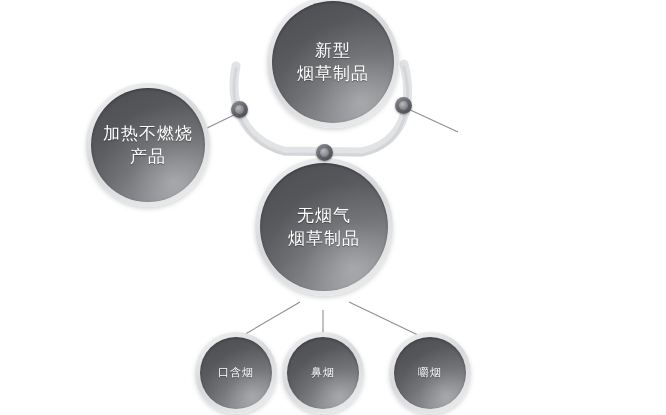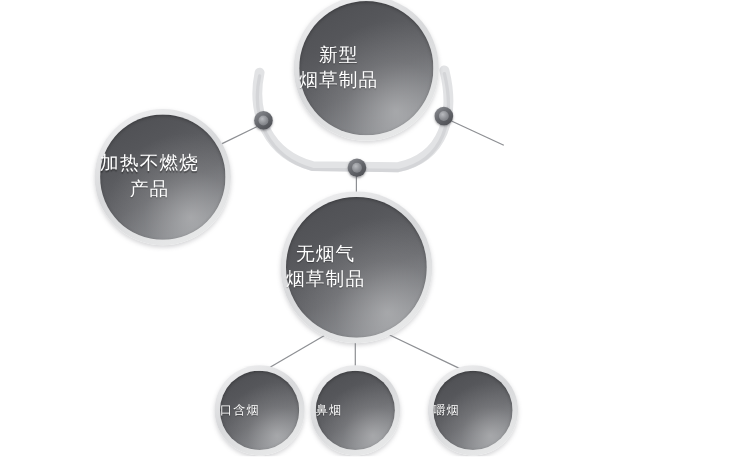--- a/index.html
+++ b/index.html
@@ -36,21 +36,21 @@
     
     background: linear-gradient(150deg, #f3f3f4 0%, #d8d9db 45%, #eceded 100%);
     box-shadow: 0 2px 4px rgba(120,120,125,0.30);
   }
   .node .inner {
     position: absolute;
     border-radius: 50%;
     box-sizing: border-box;
     display: flex;
     flex-direction: column;
-    align-items: flex-start;
+    align-items: center;
     justify-content: center;
     background:
       radial-gradient(circle at 72% 82%, rgba(255,255,255,0.34) 0%, rgba(255,255,255,0.10) 34%, rgba(255,255,255,0) 62%),
       linear-gradient(152deg, #4c4d51 0%, #55565a 28%, #65666a 58%, #7e8084 84%, #8e9094 100%);
     box-shadow: inset 0 1px 3px rgba(0,0,0,0.30);
   }
   .node .label {
     position: relative;
     color: #ffffff;
     text-align: center;
@@ -108,29 +108,29 @@
     <line x1="349" y1="302" x2="420" y2="336" stroke="#8d8f93" stroke-width="1.1"></line>
   </svg>
 
   <div class="node big" style="left:267px; top:-4px; width:132px; height:132px;">
     <div class="inner">
       <span class="label">新型
 烟草制品</span>
     </div>
   </div>
 
-  <div class="node big" style="left:86px; top:99px; width:124px; height:124px;">
+  <div class="node big" style="left:86px; top:83px; width:124px; height:124px;">
     <div class="inner">
       <span class="label">加热不燃烧
 产品</span>
     </div>
   </div>
 
 
-  <div class="node big" style="left:255px; top:174px; width:138px; height:138px;">
+  <div class="node big" style="left:255px; top:158px; width:138px; height:138px;">
     <div class="inner">
       <span class="label">无烟气
 烟草制品</span>
     </div>
   </div>
 
   <div class="node small" style="left:195px; top:332px; width:82px; height:82px;">
     <div class="inner">
       <span class="label">口含烟</span>
     </div>

